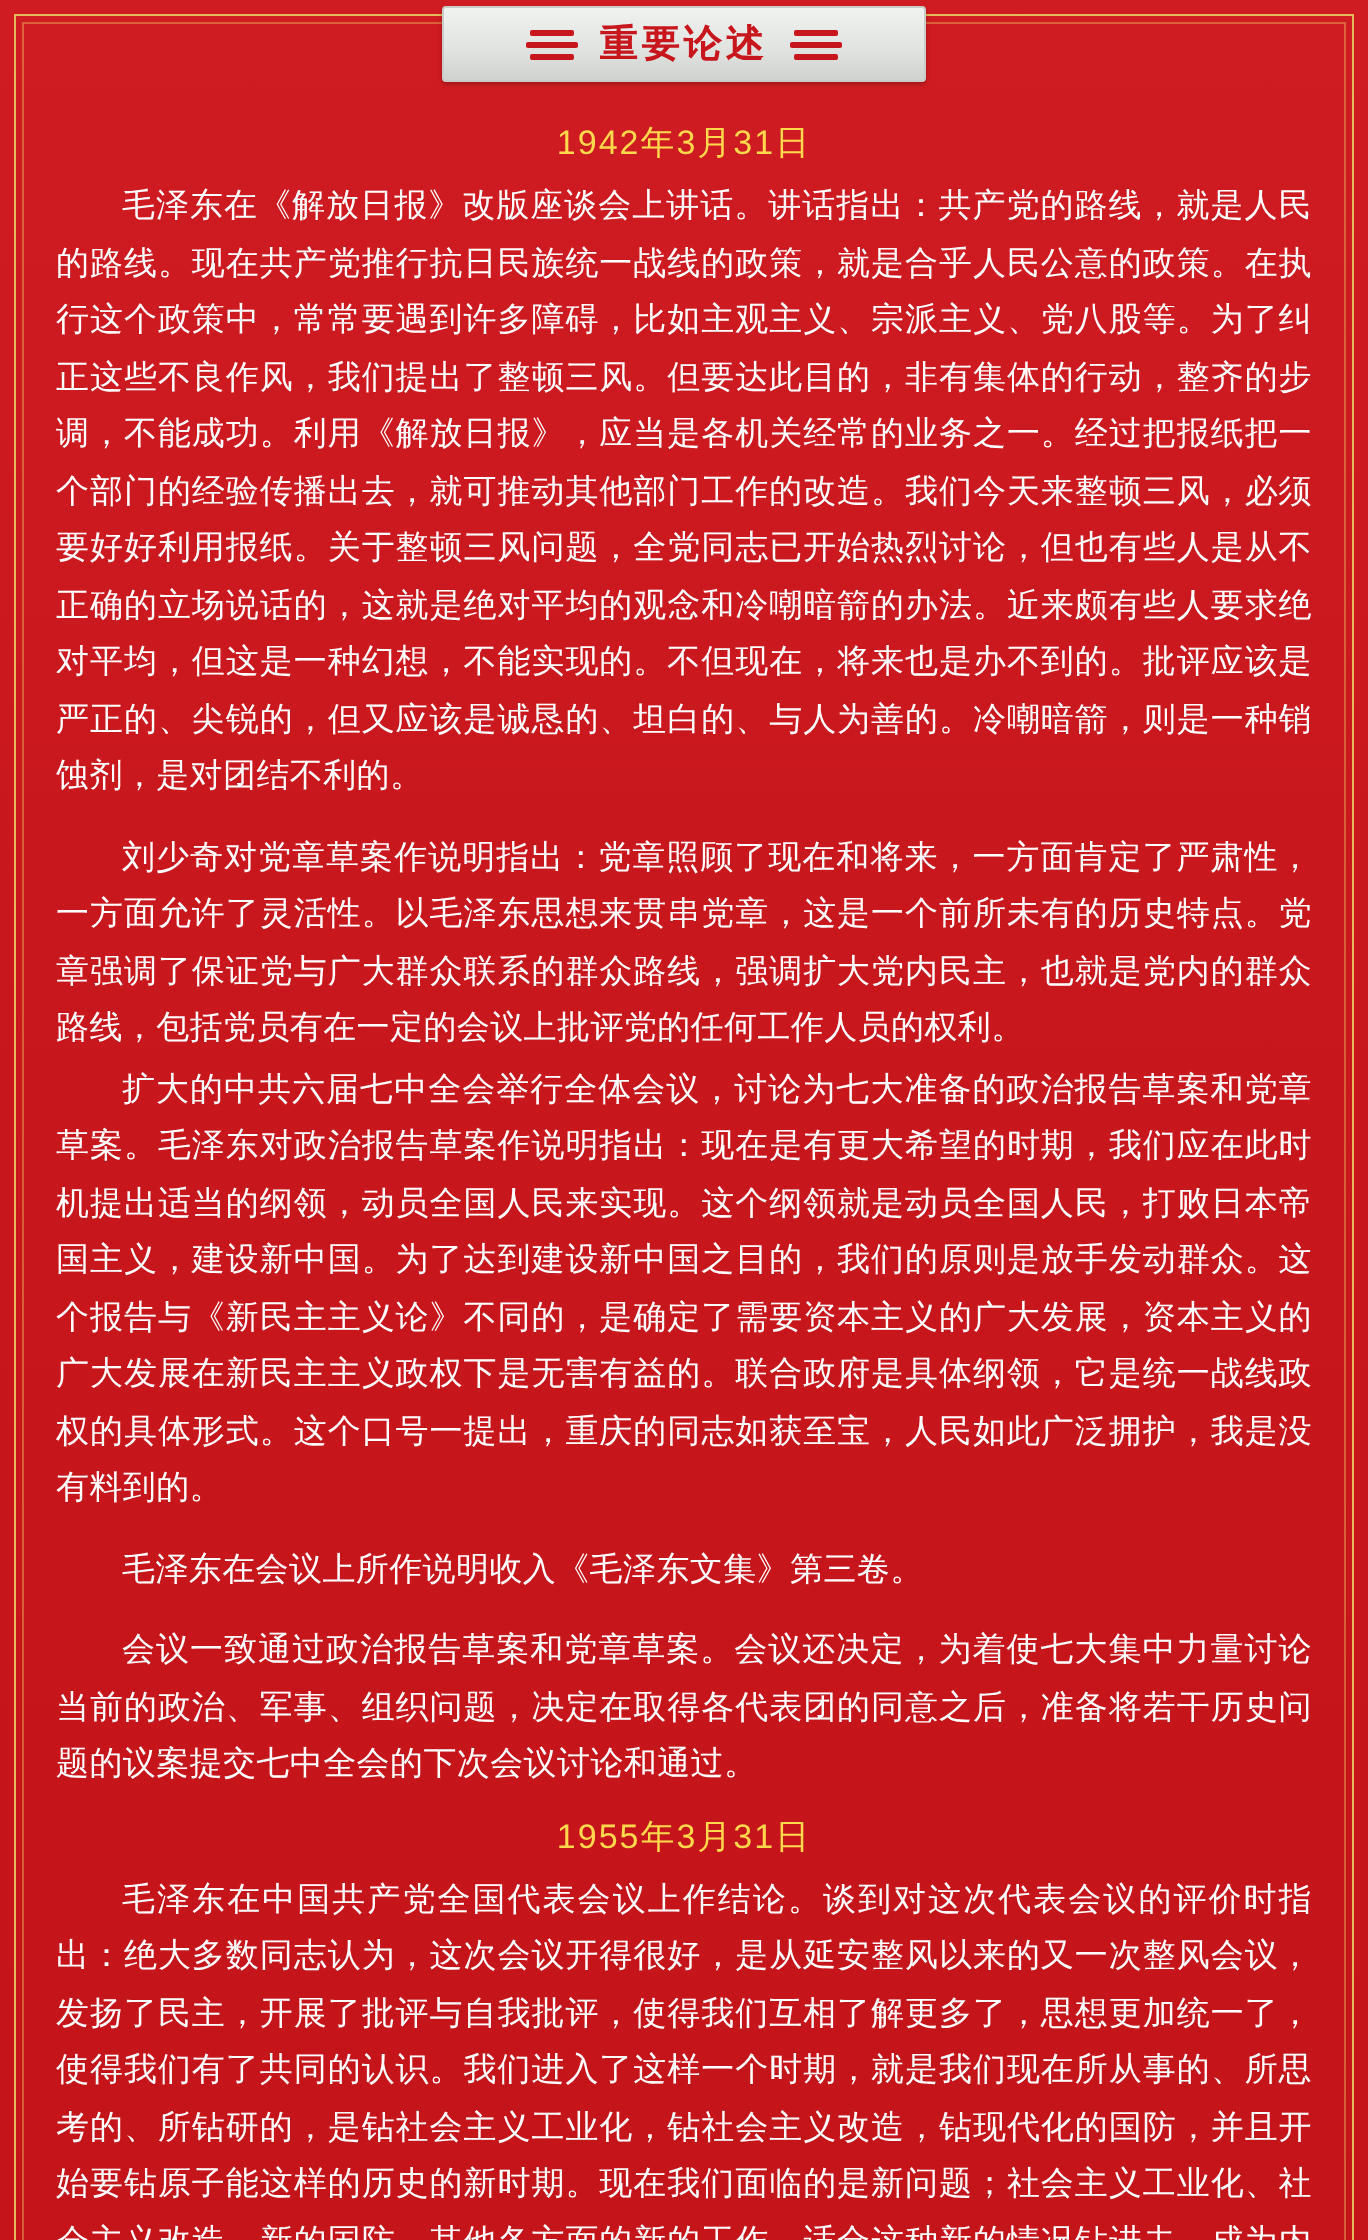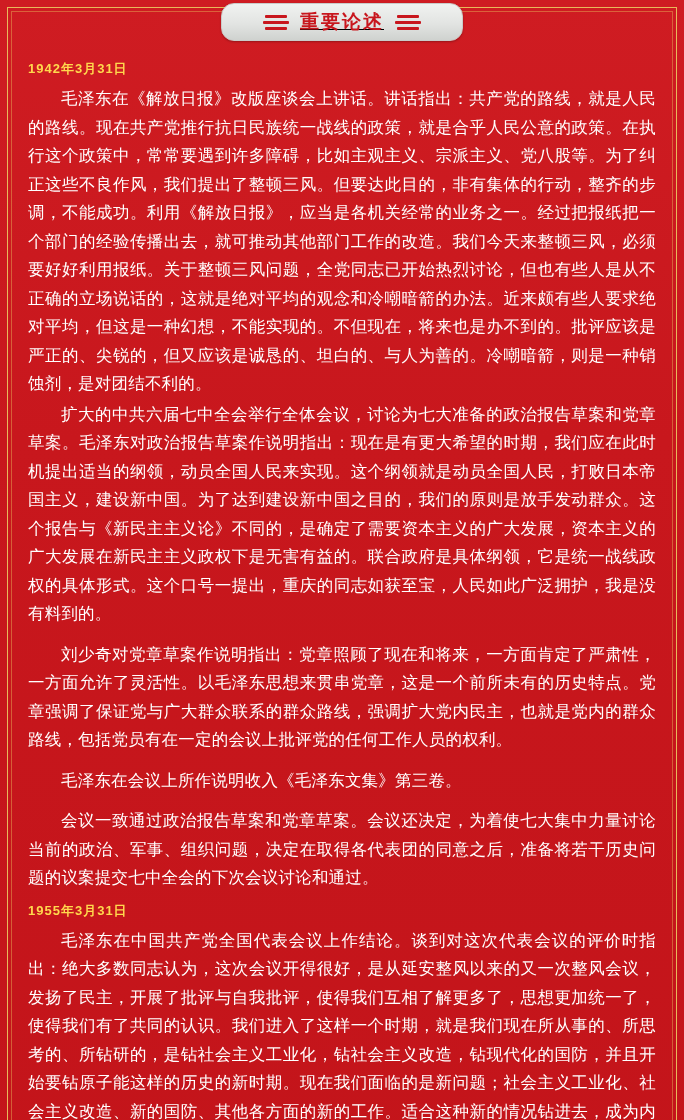--- a/index.html
+++ b/index.html
@@ -52,26 +52,25 @@
     padding-top: 0;
     z-index: 3;
   }
   .banner {
     position: relative;
     display: flex;
     align-items: center;
     justify-content: center;
     background: linear-gradient(180deg, #f0f2f0 0%, #e2e4e2 55%, #cfd2cf 100%);
     border: 1px solid #c9ccc9;
-    border-radius: 13px;
+    border-radius: 2px;
     height: 36px;
     min-width: 228px;
     padding: 0 6px;
     box-shadow: 0 1px 2px rgba(0,0,0,0.25);
-    text-decoration: underline;
   }
   .banner .deco {
     display: inline-flex;
     flex-direction: column;
     justify-content: center;
     gap: 3px;
     width: 28px;
     height: 22px;
     margin: 0 6px;
   }
@@ -95,22 +94,23 @@
 
   
   .content {
     position: relative;
     z-index: 2;
     margin: 0 24px;
     padding: 6px 4px 0 4px;
   }
   .date-heading {
     color: #ffd84d;
-    font-size: 13px;
-    font-weight: bold;
+    font-size: 17px;
+    font-weight: normal;
+    text-align: center;
     margin: 10px 0 6px 0;
     letter-spacing: 1px;
   }
   .para {
     color: #ffffff;
     font-size: 16.5px;
     line-height: 28.5px;
     text-align: justify;
     text-justify: inter-ideograph;
     text-indent: 2em;
@@ -143,22 +143,22 @@
   </div>
 
   <div class="content">
 
     <div class="section">
       <div class="date-heading">1942年3月31日</div>
       <p class="para first">毛泽东在《解放日报》改版座谈会上讲话。讲话指出：共产党的路线，就是人民的路线。现在共产党推行抗日民族统一战线的政策，就是合乎人民公意的政策。在执行这个政策中，常常要遇到许多障碍，比如主观主义、宗派主义、党八股等。为了纠正这些不良作风，我们提出了整顿三风。但要达此目的，非有集体的行动，整齐的步调，不能成功。利用《解放日报》，应当是各机关经常的业务之一。经过把报纸把一个部门的经验传播出去，就可推动其他部门工作的改造。我们今天来整顿三风，必须要好好利用报纸。关于整顿三风问题，全党同志已开始热烈讨论，但也有些人是从不正确的立场说话的，这就是绝对平均的观念和冷嘲暗箭的办法。近来颇有些人要求绝对平均，但这是一种幻想，不能实现的。不但现在，将来也是办不到的。批评应该是严正的、尖锐的，但又应该是诚恳的、坦白的、与人为善的。冷嘲暗箭，则是一种销蚀剂，是对团结不利的。</p>
     </div>
 
     <div class="section">
+      <p class="para">刘少奇对党章草案作说明指出：党章照顾了现在和将来，一方面肯定了严肃性，一方面允许了灵活性。以毛泽东思想来贯串党章，这是一个前所未有的历史特点。党章强调了保证党与广大群众联系的群众路线，强调扩大党内民主，也就是党内的群众路线，包括党员有在一定的会议上批评党的任何工作人员的权利。</p>
       <p class="para first">扩大的中共六届七中全会举行全体会议，讨论为七大准备的政治报告草案和党章草案。毛泽东对政治报告草案作说明指出：现在是有更大希望的时期，我们应在此时机提出适当的纲领，动员全国人民来实现。这个纲领就是动员全国人民，打败日本帝国主义，建设新中国。为了达到建设新中国之目的，我们的原则是放手发动群众。这个报告与《新民主主义论》不同的，是确定了需要资本主义的广大发展，资本主义的广大发展在新民主主义政权下是无害有益的。联合政府是具体纲领，它是统一战线政权的具体形式。这个口号一提出，重庆的同志如获至宝，人民如此广泛拥护，我是没有料到的。</p>
-      <p class="para">刘少奇对党章草案作说明指出：党章照顾了现在和将来，一方面肯定了严肃性，一方面允许了灵活性。以毛泽东思想来贯串党章，这是一个前所未有的历史特点。党章强调了保证党与广大群众联系的群众路线，强调扩大党内民主，也就是党内的群众路线，包括党员有在一定的会议上批评党的任何工作人员的权利。</p>
       <p class="para">毛泽东在会议上所作说明收入《毛泽东文集》第三卷。</p>
       <p class="para">会议一致通过政治报告草案和党章草案。会议还决定，为着使七大集中力量讨论当前的政治、军事、组织问题，决定在取得各代表团的同意之后，准备将若干历史问题的议案提交七中全会的下次会议讨论和通过。</p>
     </div>
 
     <div class="section">
       <div class="date-heading">1955年3月31日</div>
       <p class="para first">毛泽东在中国共产党全国代表会议上作结论。谈到对这次代表会议的评价时指出：绝大多数同志认为，这次会议开得很好，是从延安整风以来的又一次整风会议，发扬了民主，开展了批评与自我批评，使得我们互相了解更多了，思想更加统一了，使得我们有了共同的认识。我们进入了这样一个时期，就是我们现在所从事的、所思考的、所钻研的，是钻社会主义工业化，钻社会主义改造，钻现代化的国防，并且开始要钻原子能这样的历史的新时期。现在我们面临的是新问题；社会主义工业化、社会主义改造、新的国防、其他各方面的新的工作。适合这种新的情况钻进去，成为内行，这是我们的任务。我们要在党内外五百万知识分子和各级干部中，宣传并使他们获得辩证唯物论，反对唯心论，我们将会组成一支强大的理论队伍，而这是我们极为需要的。没有这支队伍，对我们全党的事业，对我国的社会主义工业化、社会主义改造、现代化国防、原子能的研究，是不行的。</p>
     </div>
 
   </div>

